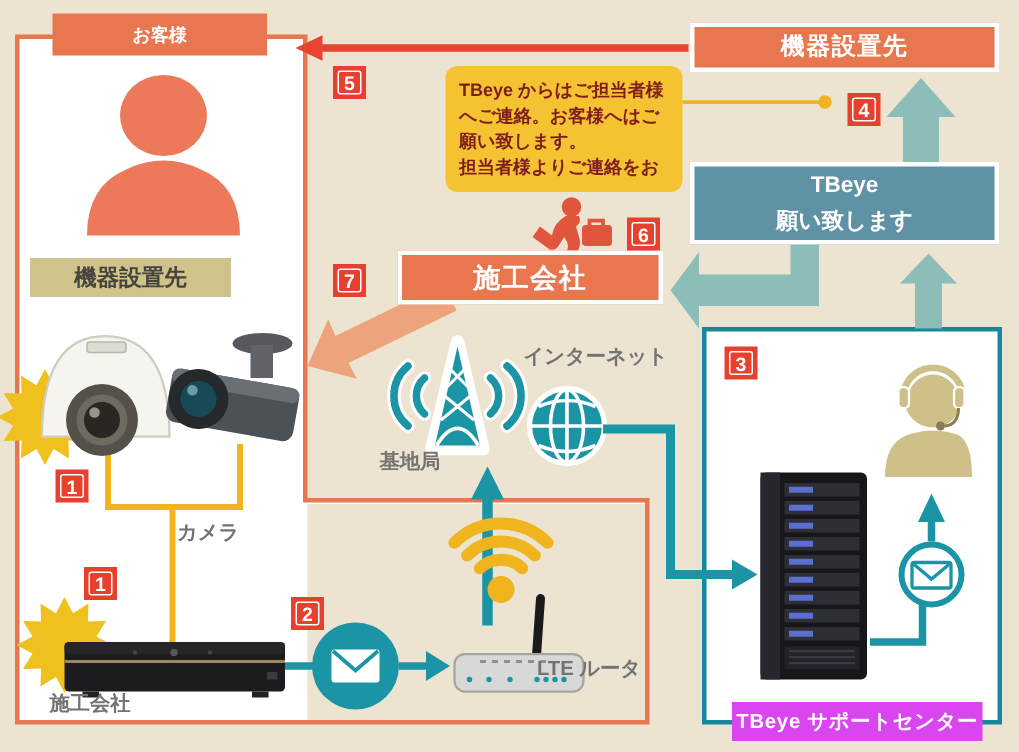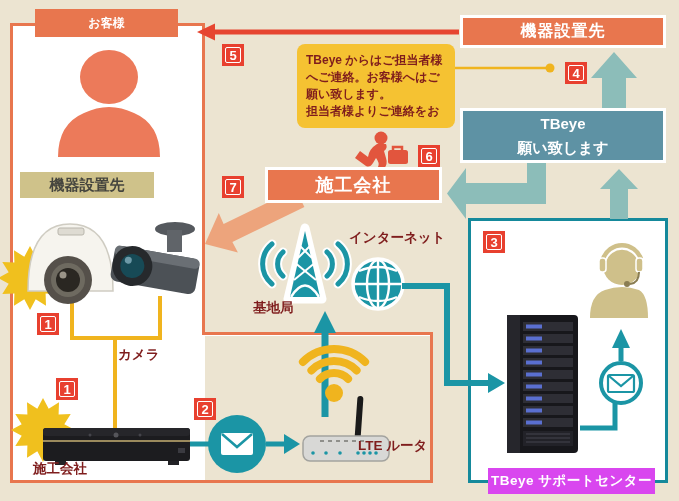--- a/index.html
+++ b/index.html
@@ -8,21 +8,21 @@
   .abs{position:absolute;}
   svg{display:block;}
   .flexc{display:flex;align-items:center;justify-content:center;text-align:center;}
   .hdr{background:#e8764e;color:#fff;font-weight:bold;font-size:12px;}
   .obox{background:#e8764e;border:3px solid #fff;color:#fff;font-weight:bold;font-size:16px;letter-spacing:1px;}
   .bbox{background:#5e92a4;border:3px solid #fff;color:#fff;font-weight:bold;font-size:15px;line-height:1.55;}
   .tan{background:#cfc28a;color:#45453e;font-weight:bold;font-size:15px;}
   .teallbl{background:#d946ef;color:#fff;font-weight:bold;font-size:13.5px;letter-spacing:.5px;}
   .bubble{background:#f5c232;color:#7f1d1d;font-size:12px;font-weight:bold;line-height:17px;
           border-radius:8px;padding:8px 9px;}
-  .lbl{color:#7f1d1d;font-size:13.5px;font-weight:600;white-space:nowrap;}
+  .lbl{color:#737373;font-size:13.5px;font-weight:600;white-space:nowrap;}
   .badge{width:22px;height:22px;background:#e8402f;color:#fff;font-weight:bold;font-size:13px;
          display:flex;align-items:center;justify-content:center;}
   .badge::before{content:'';position:absolute;inset:3px;border:1.5px solid #fff;border-radius:2px;}
 </style>
 </head>
 <body>
 
 <div id="stage">
 
   <svg class="abs" style="left:0;top:0" width="679" height="501" viewBox="0 0 679 501">

